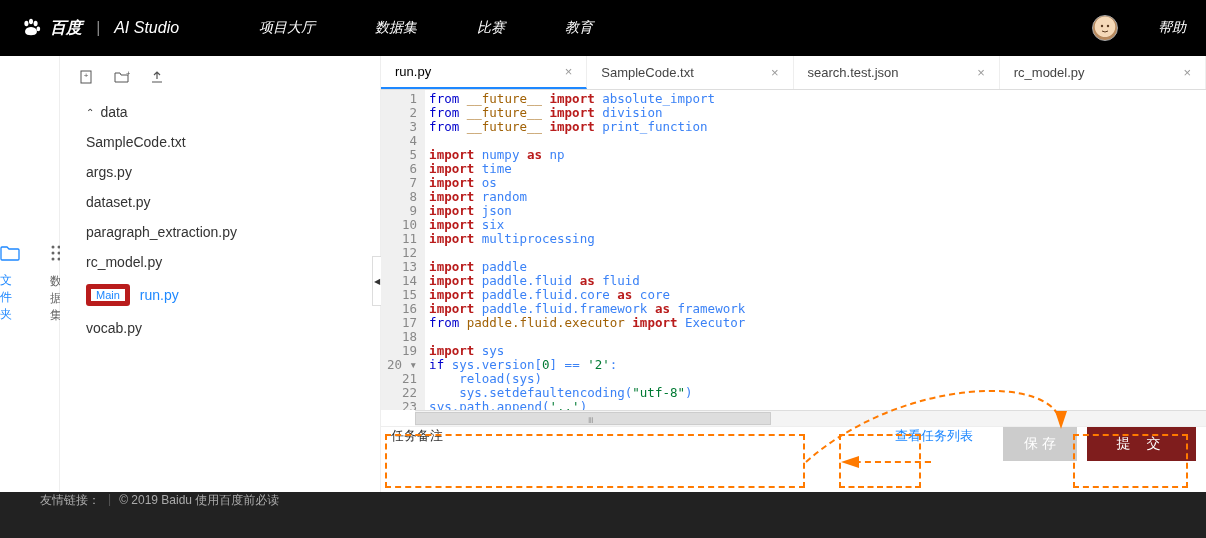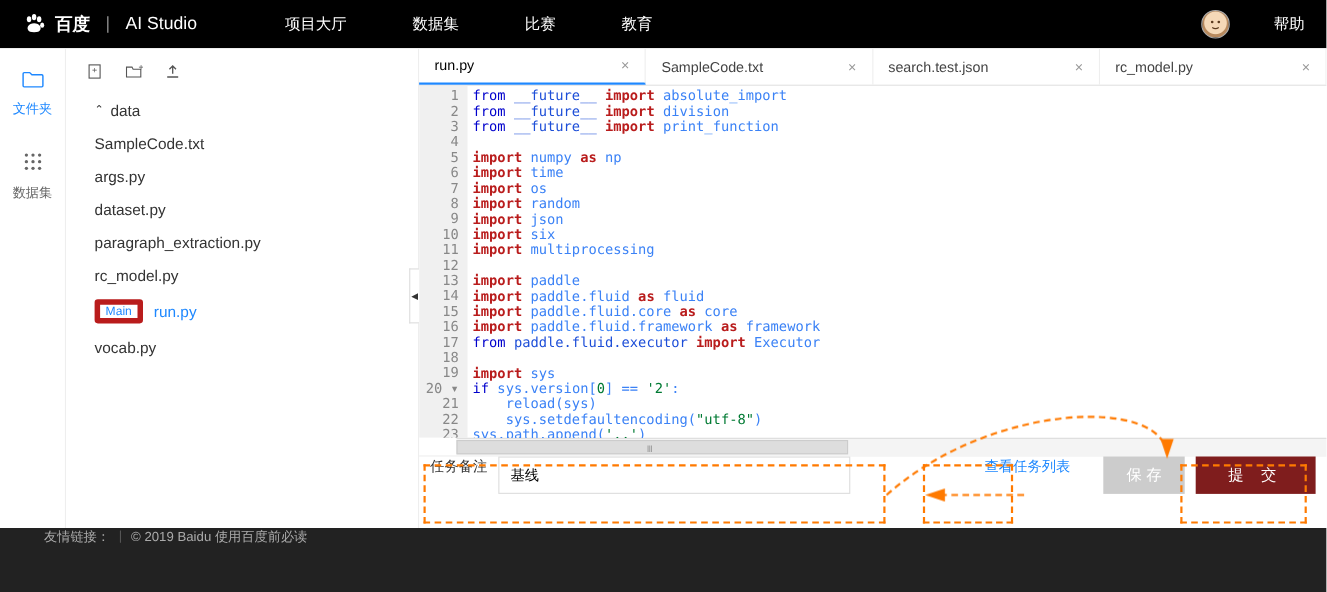--- a/index.html
+++ b/index.html
@@ -1,31 +1,31 @@
 <!DOCTYPE html>
 <html><head>
 <meta charset="utf-8">
 <style>
   * { margin:0; padding:0; box-sizing:border-box; }
   body { font-family: Arial, "Microsoft YaHei", sans-serif; font-size:13px; color:#333; background:#fff; width:1206px; }
   
-  .topbar { background:#000; color:#fff; height:44px; display:flex; align-items:center; padding:0 20px; }
+  .topbar { background:#000; color:#fff; height:56px; display:flex; align-items:center; padding:0 20px;font-style:italic; }
   .logo { display:flex; align-items:center; gap:8px; font-size:16px; margin-right:80px; }
   .logo .paw { display:inline-flex; align-items:center; }
   .logo .baidu-text { font-weight:bold; }
   .logo .divider-v { color:#888; margin:0 6px; }
   .nav { display:flex; gap:60px; flex:1; }
   .nav-item { cursor:pointer; font-size:14px; }
   .topbar-right { display:flex; align-items:center; gap:40px; }
   .avatar { width:26px; height:26px; border-radius:50%; background:radial-gradient(circle at 50% 45%, #f5d9b8 55%, #b88a5e 60%); border:1px solid #aaa; display:flex; align-items:center; justify-content:center;}
   .help { cursor:pointer; font-size:14px; }
 
   .main { display:flex; height:436px; background:#fafafa; }
   
-  .rail { width:60px; background:#fff; border-right:1px solid #eee; display:flex; flex-direction:column; align-items:center; padding-top:20px; gap:30px; }
+  .rail { width:60px; background:#fff; border-right:1px solid #eee; display:flex; flex-direction:row; align-items:center; padding-top:20px; gap:30px; }
   .rail-item { display:flex; flex-direction:column; align-items:center; gap:6px; cursor:pointer; color:#666; font-size:12px; }
   .rail-item.active { color:#1e88ff; }
   .rail-icon { font-size:18px; }
   
   .sidebar { width:320px; background:#fff; padding:8px 0 0 20px; }
   .sidebar-toolbar { display:flex; gap:20px; padding:6px 0 10px 0; color:#555; font-size:14px; }
   .sidebar-toolbar span { cursor:pointer; }
   .tree-item { padding:7px 0 7px 6px; cursor:pointer; font-size:14px; display:flex; align-items:center; gap:6px; }
   .tree-item.folder { font-weight:normal; }
   .tree-caret { font-size:10px; }
@@ -40,21 +40,21 @@
   .tab.active { border-bottom:2px solid #1e88ff; color:#000; }
   .tab-close { color:#999; cursor:pointer; }
   
   .code-area { flex:1; display:flex; font-family:Consolas,monospace; font-size:12.5px; line-height:14px; overflow:hidden; background:#fff; position:relative; }
   .gutter { background:#f0f0f0; color:#888; text-align:right; padding:2px 8px 2px 6px; user-select:none; white-space:pre; }
   .code-lines { padding:2px 4px; flex:1; white-space:pre; overflow:auto; }
   .tok-kw { color:#0000cc; }
   .tok-op { color:#b91c1c; font-weight:bold; }
   .tok-str { color:#007a33; }
   .tok-id { color:#3b82f6; }
-  .tok-mod { color:#1d4ed8; }
+  .tok-mod { color:#a16207; }
   .tok-num { color:#007a33; }
   .hscroll { height:16px; background:#f4f4f4; border-top:1px solid #ddd; position:relative; margin:0 0 0 34px; }
   .hscroll-thumb { position:absolute; left:0; top:1px; height:13px; width:45%; background:#ddd; border:1px solid #ccc; }
   .hscroll-grip { position:absolute; left:50%; top:3px; width:10px; height:8px; transform:translateX(-50%); color:#999; font-size:8px; letter-spacing:1px; }
 
   .bottom-bar { height:66px; border-top:1px solid #eee; display:flex; align-items:flex-start; padding:0 10px; position:relative; }
   .task-label { font-size:13px; color:#333; margin-right:10px; }
   .task-input { width:320px; height:34px; border:1px solid #ddd; padding:0 10px; font-size:13px; }
   .bottom-spacer { flex:1; }
   .view-tasks { color:#1e88ff; font-size:13px; margin-right:30px; cursor:pointer; }
@@ -257,21 +257,20 @@
 
 </div>
     </div>
     <div class="hscroll">
       <div class="hscroll-thumb">
           <span class="hscroll-grip">Ⅲ</span>
         </div>
     </div>
     <div class="bottom-bar">
       <span class="task-label">任务备注</span>
-      <input class="task-input" value="基线" style="">
       <div class="bottom-spacer"></div>
       <span class="view-tasks">查看任务列表</span>
       <button class="btn-save">保 存</button>
       <button class="btn-submit">提 交</button>
 
       <div class="dashed-box dash-1"></div>
       <div class="dashed-box dash-2"></div>
       <div class="dashed-box dash-3"></div>
       <svg style="position:absolute;left:420px;top:-60px;width:400px;height:120px;pointer-events:none">
         <defs>

